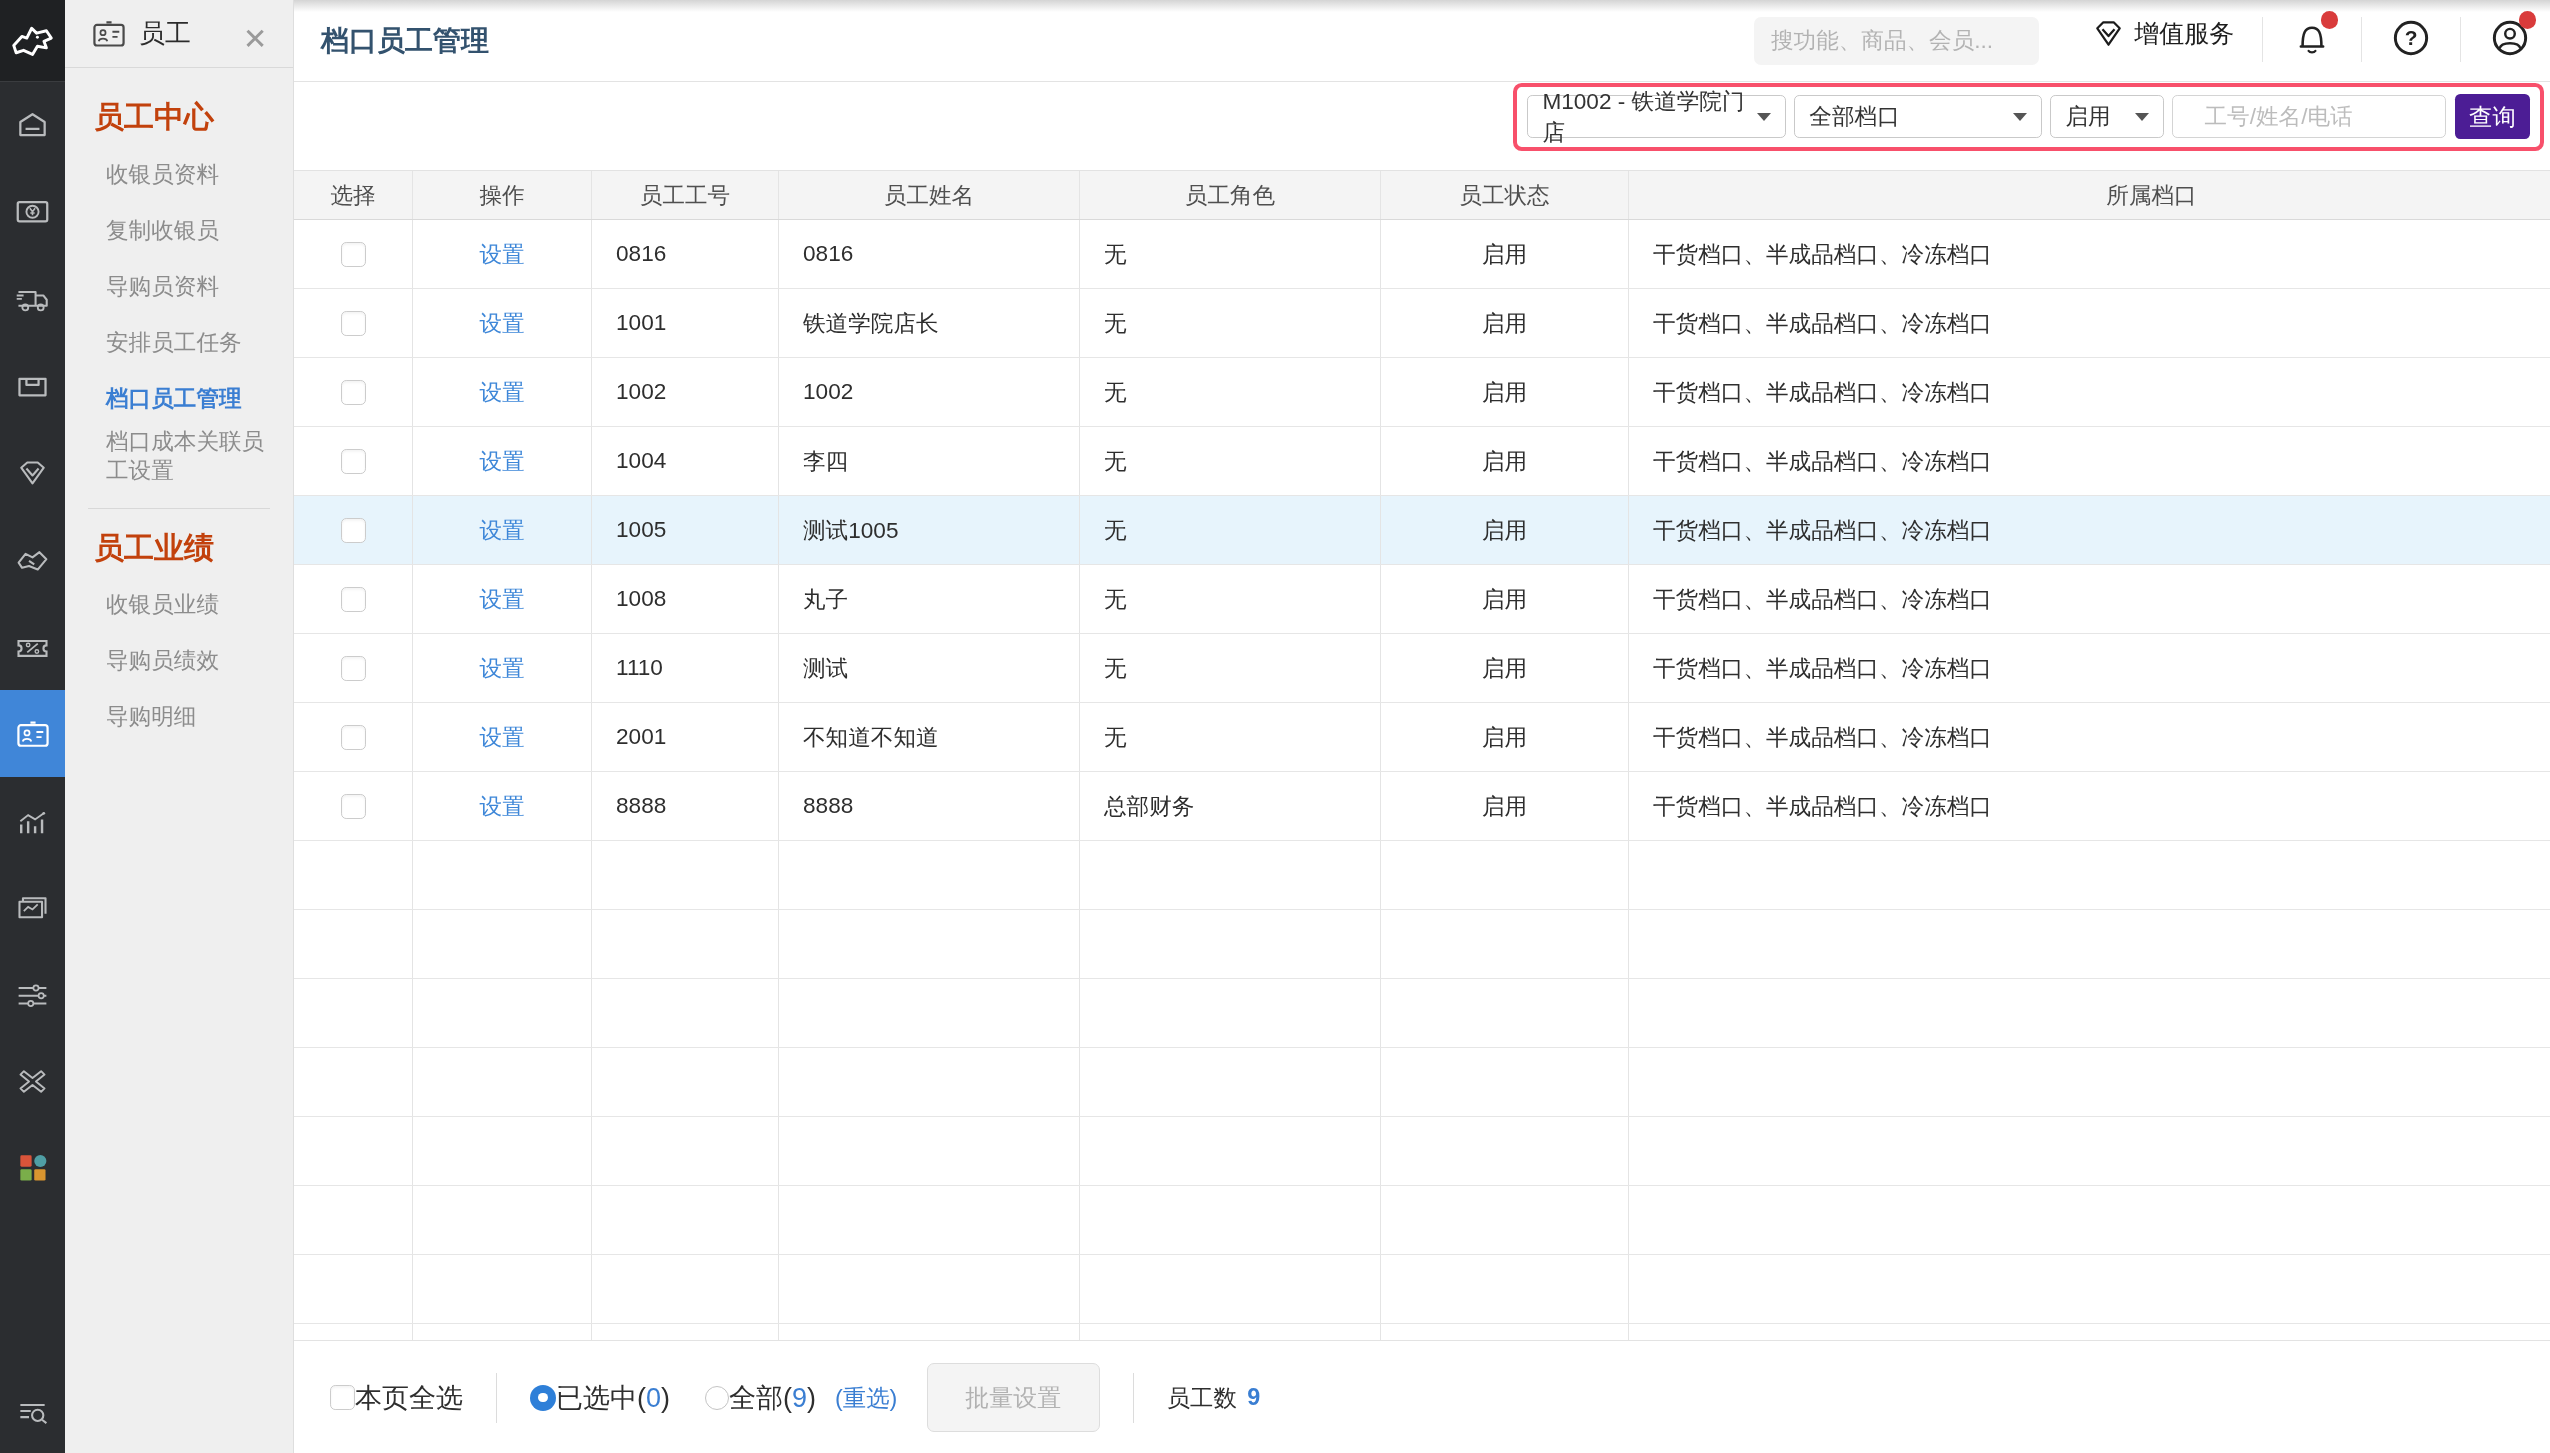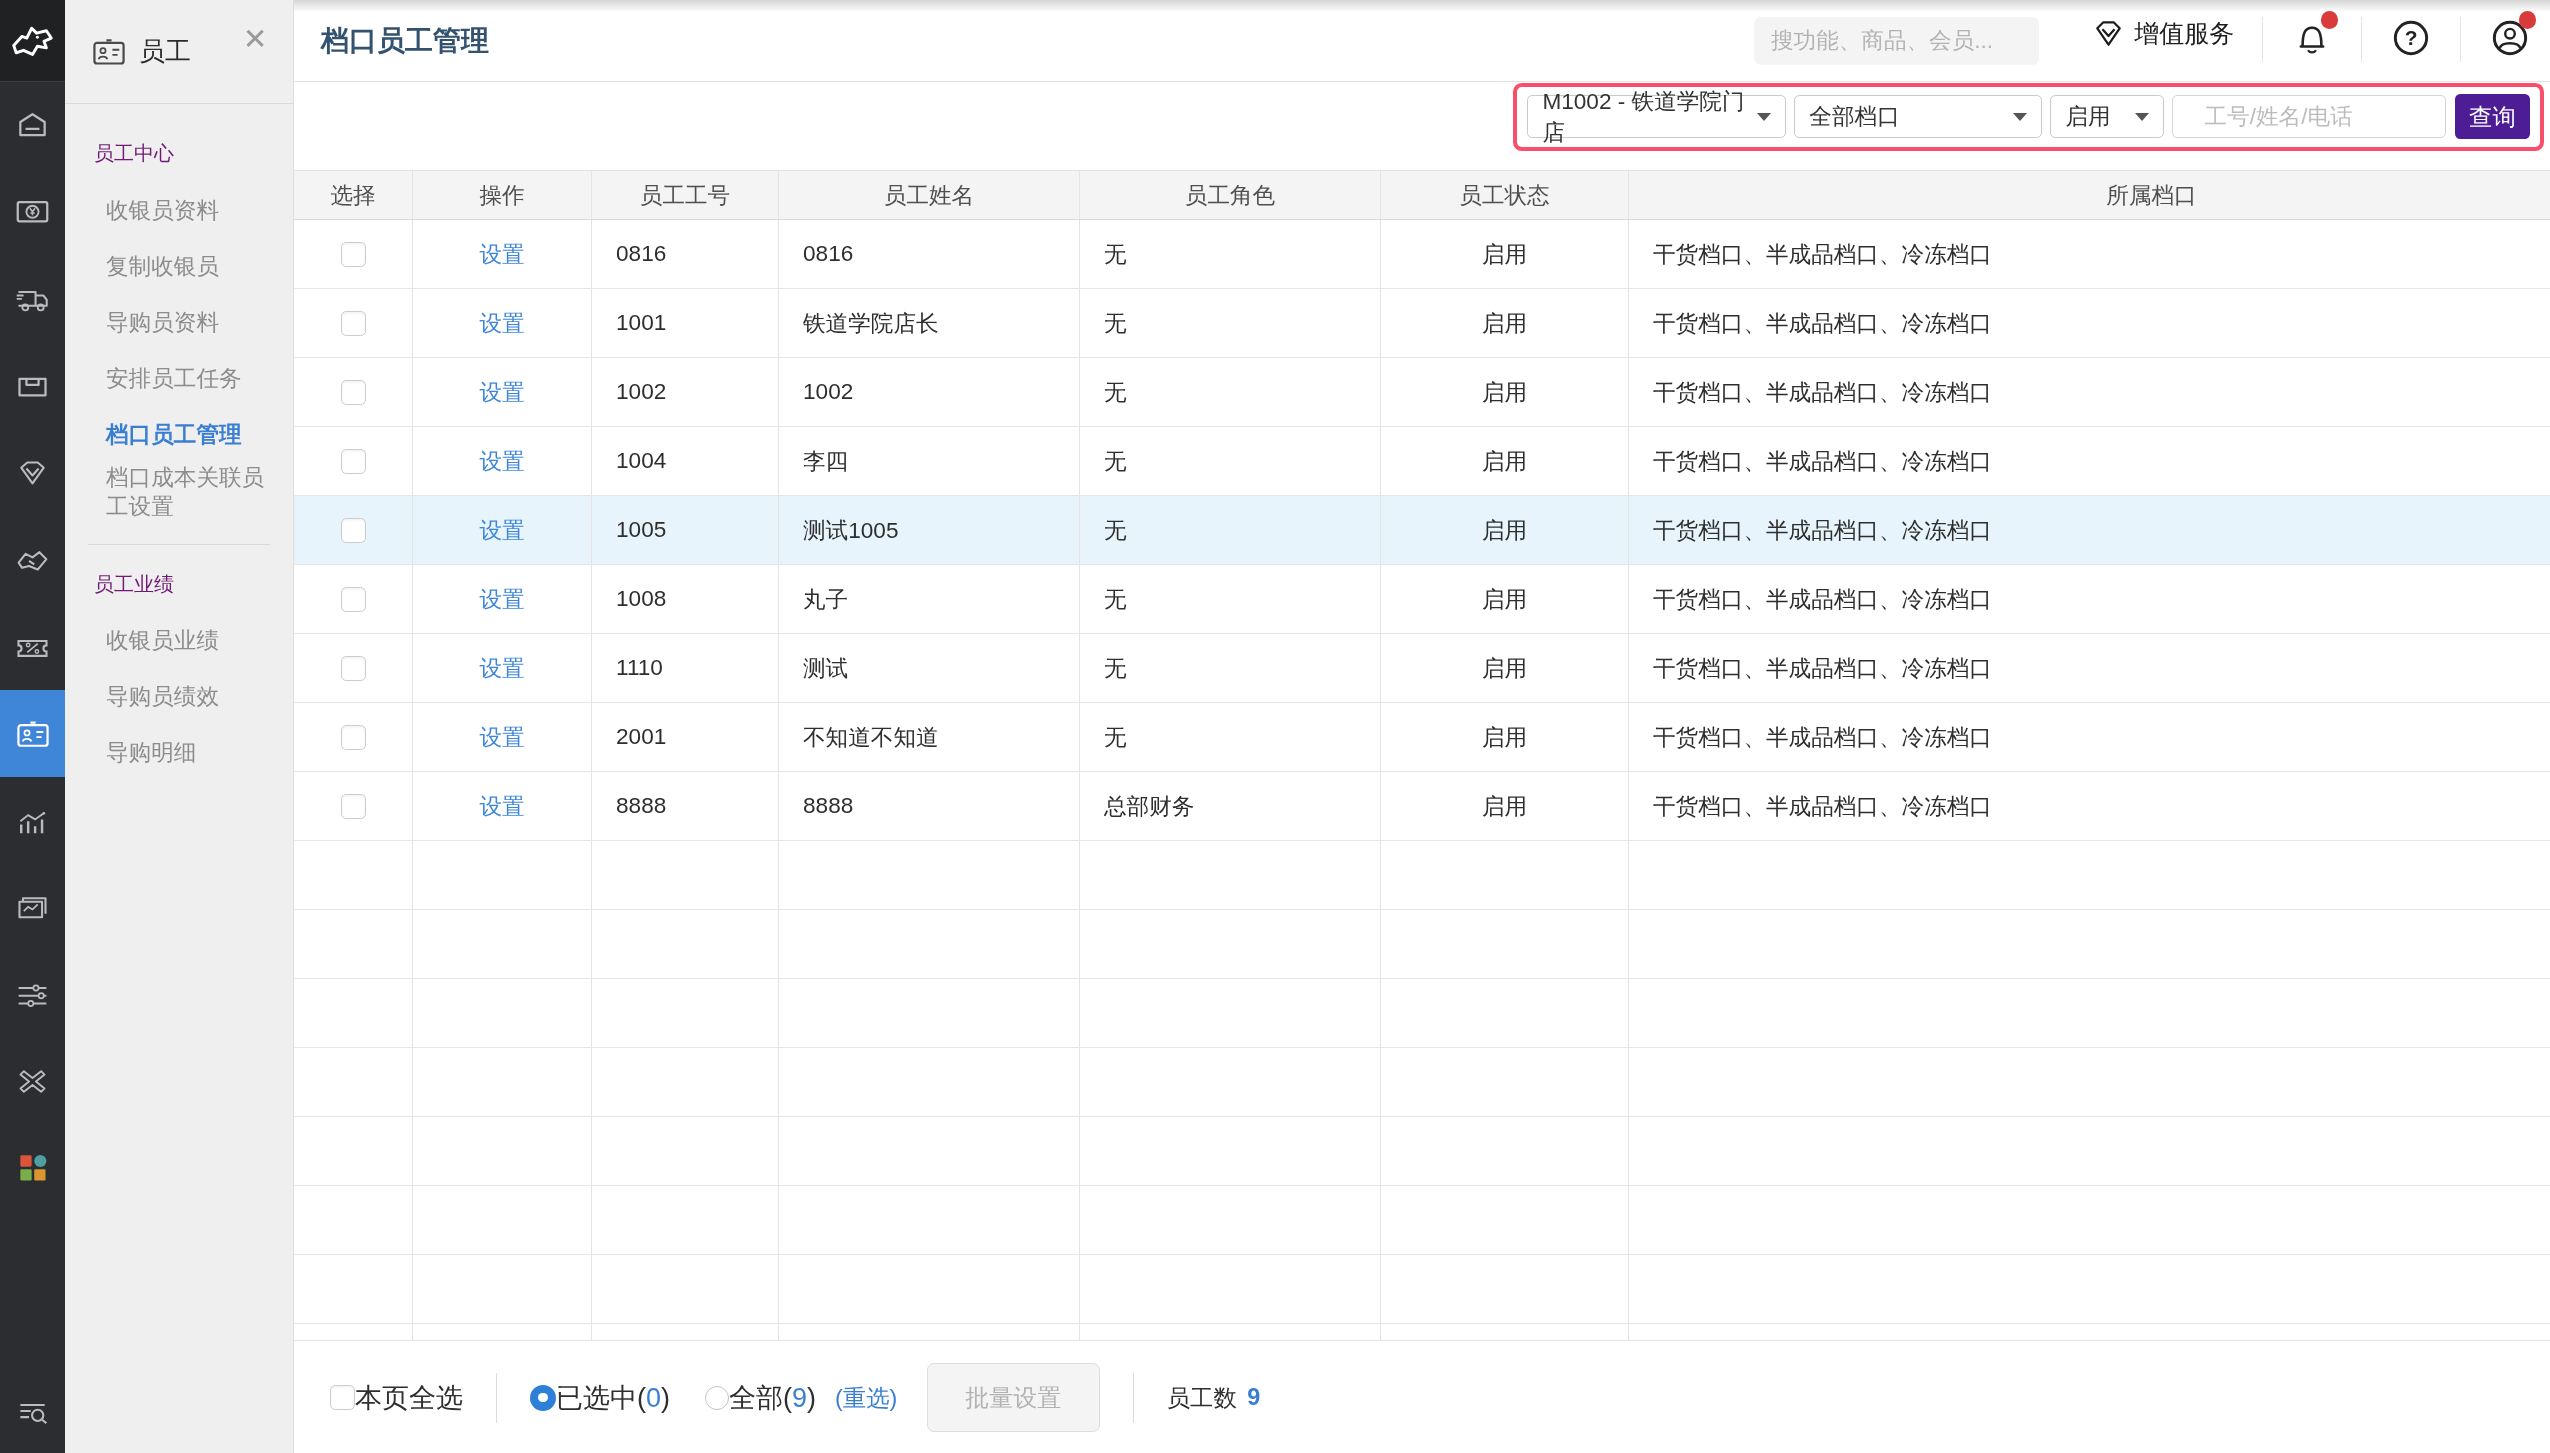--- a/index.html
+++ b/index.html
@@ -11,27 +11,27 @@
   .rail { position:absolute; left:0; top:0; width:65px; height:1454px; background:#2b2d30; z-index:30; }
   .rail .logo-block { position:absolute; left:0; top:0; width:65px; height:82px; background:#1f2123;
      display:flex; align-items:center; justify-content:center; border-bottom:0.9px solid #3a3c3f; }
   .rail .slot { position:absolute; left:0; width:65px; height:87px; display:flex; align-items:center; justify-content:center; cursor:pointer; }
   .rail .slot.active { background:#4086d8; }
   .rail svg { display:block; }
 
   
   .sidebar { position:absolute; left:65px; top:0; width:229px; height:1454px; background:#efefef;
      border-right:0.9px solid #dedede; z-index:20; }
-  .sidebar-head { position:relative; height:104px; display:flex; align-items:center; padding:0 0 0 26px;
+  .sidebar-head { position:relative; height:68px; display:flex; align-items:center; padding:0 0 0 26px;
      border-bottom:0.9px solid #d9d9d9; }
   .sidebar-head .mod-title { font-size:26px; color:#2b2b2b; font-weight:500; margin-left:12px; }
   .sidebar-head .close-x { position:absolute; right:24px; top:26px; width:28px; height:28px; color:#9a9a9a;
      font-size:29.5px; line-height:26px; text-align:center; cursor:pointer; }
   .side-menu { padding:29.5px 0 0 0; }
-  .menu-section-header { font-size:20px; color:#701a75; font-weight:400; padding:0 0 8.7px 29px; height:49px;
+  .menu-section-header { font-size:30px; color:#c2410c; font-weight:700; padding:0 0 8.7px 29px; height:49px;
      display:flex; align-items:center; }
   .menu-item { font-size:22.6px; color:#8c8c8c; padding:0 17.3px 0 41px; min-height:56px; display:flex; align-items:center;
      cursor:pointer; line-height:29.5px; }
   .menu-item.active { color:#3a7ed2; font-weight:700; }
   .menu-divider { border:none; border-top:0.9px solid #d8d8d8; margin:22.6px 22.6px 19px 22.6px; }
 
   
   .main { position:absolute; left:294px; top:0; width:2256px; height:1454px; background:#fff; }
   .top-fade { position:absolute; left:0; top:0; width:100%; height:12px;
      background:linear-gradient(to bottom, rgba(160,160,160,.45), rgba(255,255,255,0)); pointer-events:none; z-index:40; }

